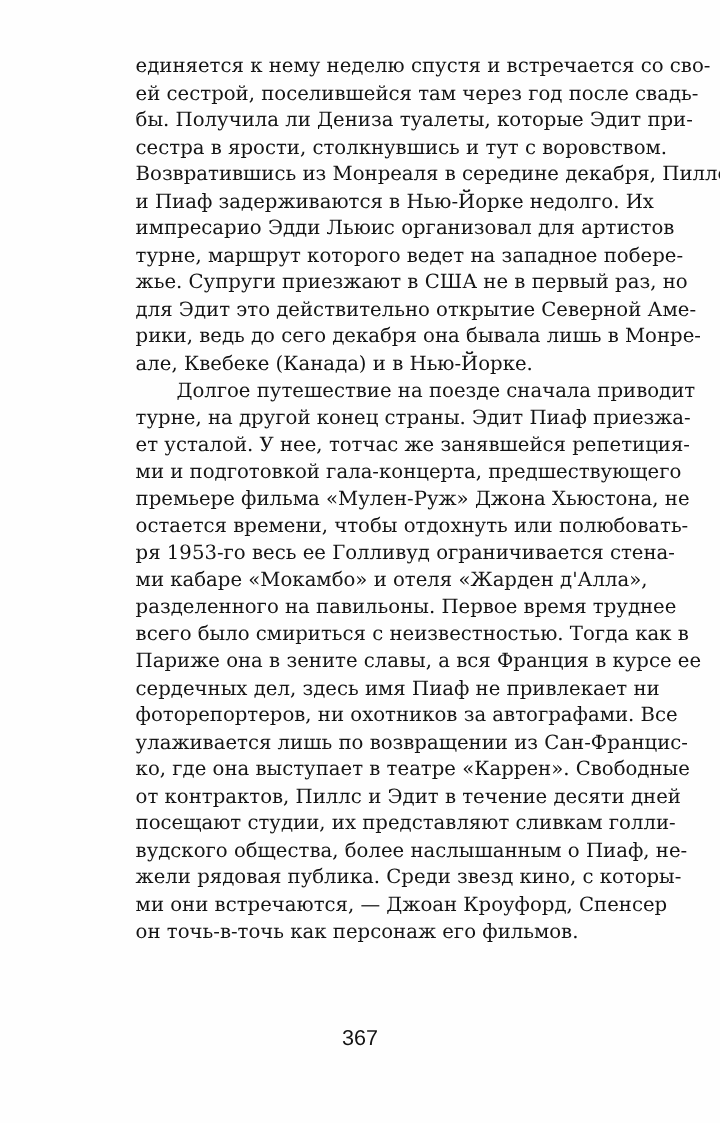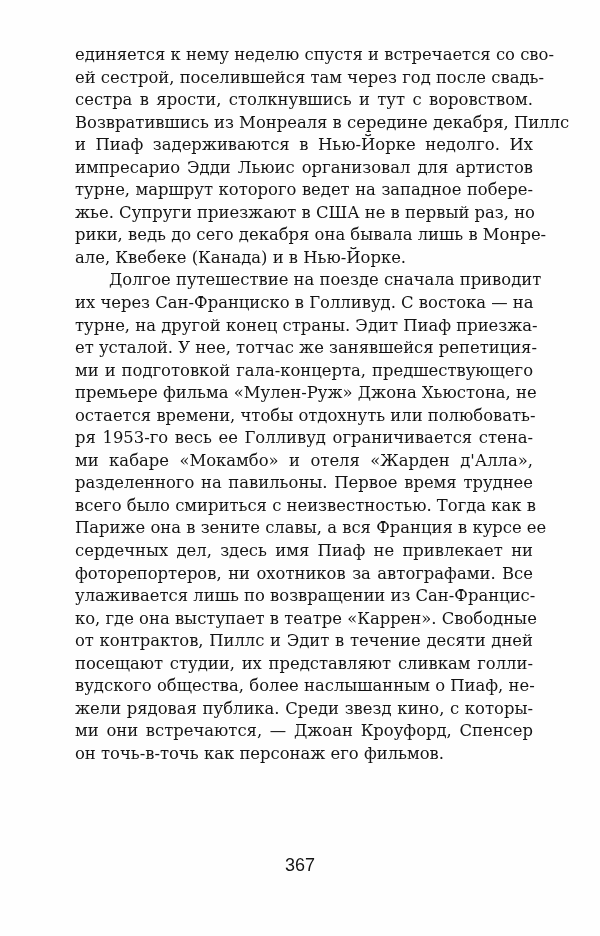--- a/index.html
+++ b/index.html
@@ -29,20 +29,21 @@
     line-height: 22.55px;
     color: #141414;
   }
   .line {
     display: block;
     white-space: nowrap;
     text-align: justify;
     text-align-last: justify;
     height: 22.55px;
     overflow: visible;
+    margin-left: 38px;
   }
   .line.last {
     text-align-last: left;
   }
   .line.indent {
     padding-left: 34px;
   }
   .page-number {
     position: absolute;
     left: 0;
@@ -56,32 +57,33 @@
   }
 </style>
 </head>
 <body>
 
 <div class="page">
   <div class="text-block">
     <div>
       <span class="line">единяется к нему неделю спустя и встречается со сво-</span>
       <span class="line">ей сестрой, поселившейся там через год после свадь-</span>
+      <span class="line">бы. Получила ли Дениза туалеты, которые Эдит при-</span>
       <span class="line">сестра в ярости, столкнувшись и тут с воровством.</span>
       <span class="line">Возвратившись из Монреаля в середине декабря, Пиллс</span>
       <span class="line">и Пиаф задерживаются в Нью-Йорке недолго. Их</span>
       <span class="line">импресарио Эдди Льюис организовал для артистов</span>
       <span class="line">турне, маршрут которого ведет на западное побере-</span>
       <span class="line">жье. Супруги приезжают в США не в первый раз, но</span>
+      <span class="line">для Эдит это действительно открытие Северной Аме-</span>
       <span class="line">рики, ведь до сего декабря она бывала лишь в Монре-</span>
       <span class="line last">але, Квебеке (Канада) и в Нью-Йорке.</span>
     </div>
     <div>
       <span class="line indent">Долгое путешествие на поезде сначала приводит</span>
-      <span class="line">их через Сан-Франциско в Голливуд. С востока — на</span>
       <span class="line">турне, на другой конец страны. Эдит Пиаф приезжа-</span>
       <span class="line">ет усталой. У нее, тотчас же занявшейся репетиция-</span>
       <span class="line">ми и подготовкой гала-концерта, предшествующего</span>
       <span class="line">премьере фильма «Мулен-Руж» Джона Хьюстона, не</span>
       <span class="line">остается времени, чтобы отдохнуть или полюбовать-</span>
       <span class="line">ря 1953-го весь ее Голливуд ограничивается стена-</span>
       <span class="line">ми кабаре «Мокамбо» и отеля «Жарден д'Алла»,</span>
       <span class="line">разделенного на павильоны. Первое время труднее</span>
       <span class="line">всего было смириться с неизвестностью. Тогда как в</span>
       <span class="line">Париже она в зените славы, а вся Франция в курсе ее</span>

